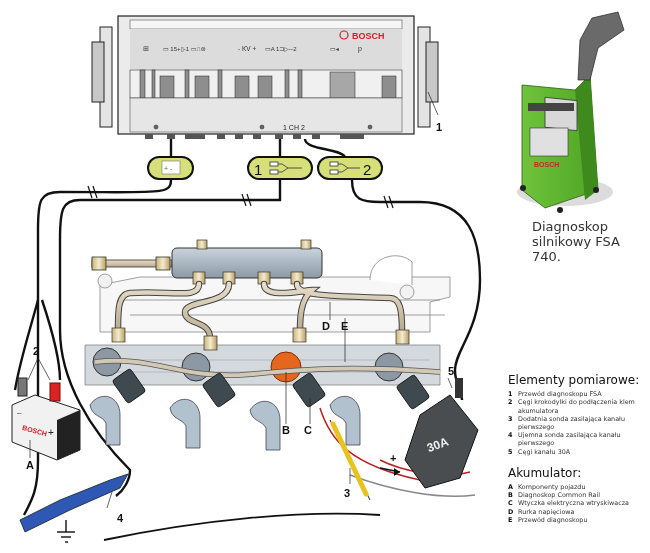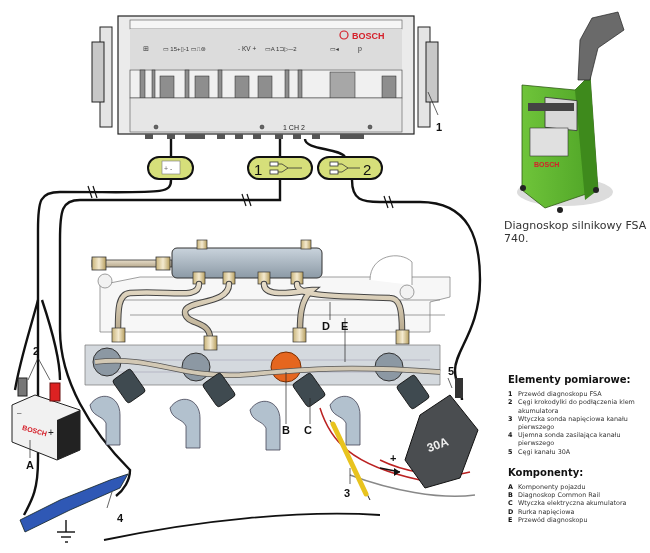--- a/index.html
+++ b/index.html
@@ -1,21 +1,21 @@
 <!DOCTYPE html>
 <html><head>
 <meta charset="utf-8">
 <style>
   html, body { margin:0; padding:0; background:#ffffff; }
   body { width:650px; height:553px; position:relative; overflow:hidden; font-family:"Liberation Sans", sans-serif; }
   #stage { position:absolute; left:0; top:0; width:650px; height:553px; }
   .lbl { font-family:"Liberation Sans", sans-serif; font-weight:bold; font-size:11px; fill:#111; }
-  .caption { position:absolute; left:504px; top:219px; font-size:11px; color:#333; font-family:"DejaVu Sans", sans-serif; }
+  .caption { position:absolute; left:532px; top:219px; font-size:13px; color:#333; font-family:"DejaVu Sans", sans-serif; }
   .legend { position:absolute; left:508px; top:376px; width:142px; font-family:"DejaVu Sans", sans-serif; font-size:6.4px; color:#333; line-height:8.2px; }
-  .legend h4 { margin:0 10px 6px 0; font-size:10px; font-weight:bold; color:#111; }
+  .legend h4 { margin:0 10px 6px 0; font-size:12px; font-weight:normal; color:#111; }
   .legend ul { list-style:none; margin:0 0 13px 0; padding:0; }
   .legend li { display:flex; }
   .legend li .k { width:10px; font-weight:bold; color:#111; flex:none; }
   .legend li .t { flex:1; }
 </style>
 </head>
 <body>
 
 <svg id="stage" viewBox="0 0 650 553" xmlns="http://www.w3.org/2000/svg">
   <defs>
@@ -291,44 +291,44 @@
     <li>
         <span class="k">1</span>
         <span class="t">Przewód diagnoskopu FSA</span>
       </li>
     <li>
         <span class="k">2</span>
         <span class="t">Cęgi krokodylki do podłączenia klem akumulatora</span>
       </li>
     <li>
         <span class="k">3</span>
-        <span class="t">Wtyczka sonda napięciowa kanału pierwszego</span>
+        <span class="t">Dodatnia sonda zasilająca kanału pierwszego</span>
       </li>
     <li>
         <span class="k">4</span>
         <span class="t">Ujemna sonda zasilająca kanału pierwszego</span>
       </li>
     <li>
         <span class="k">5</span>
         <span class="t">Cęgi kanału 30A</span>
       </li>
   </ul>
-  <h4>Komponenty:</h4>
+  <h4>Akumulator:</h4>
   <ul>
     <li>
         <span class="k">A</span>
         <span class="t">Komponenty pojazdu</span>
       </li>
     <li>
         <span class="k">B</span>
         <span class="t">Diagnoskop Common Rail</span>
       </li>
     <li>
         <span class="k">C</span>
-        <span class="t">Wtyczka elektryczna akumulatora</span>
+        <span class="t">Wtyczka elektryczna wtryskiwacza</span>
       </li>
     <li>
         <span class="k">D</span>
         <span class="t">Rurka napięciowa</span>
       </li>
     <li>
         <span class="k">E</span>
         <span class="t">Przewód diagnoskopu</span>
       </li>
   </ul>

